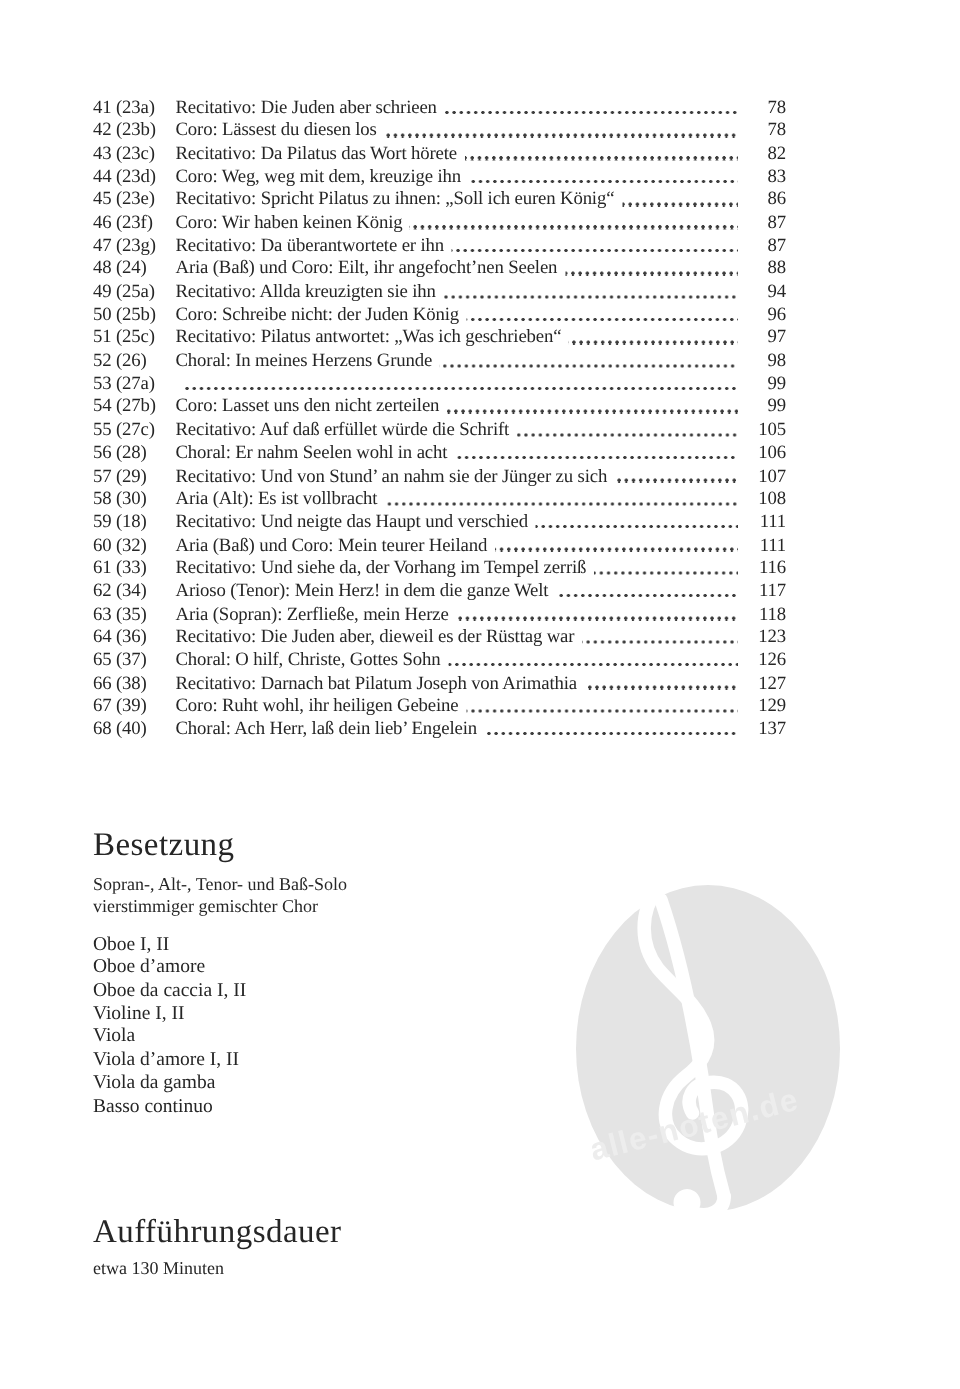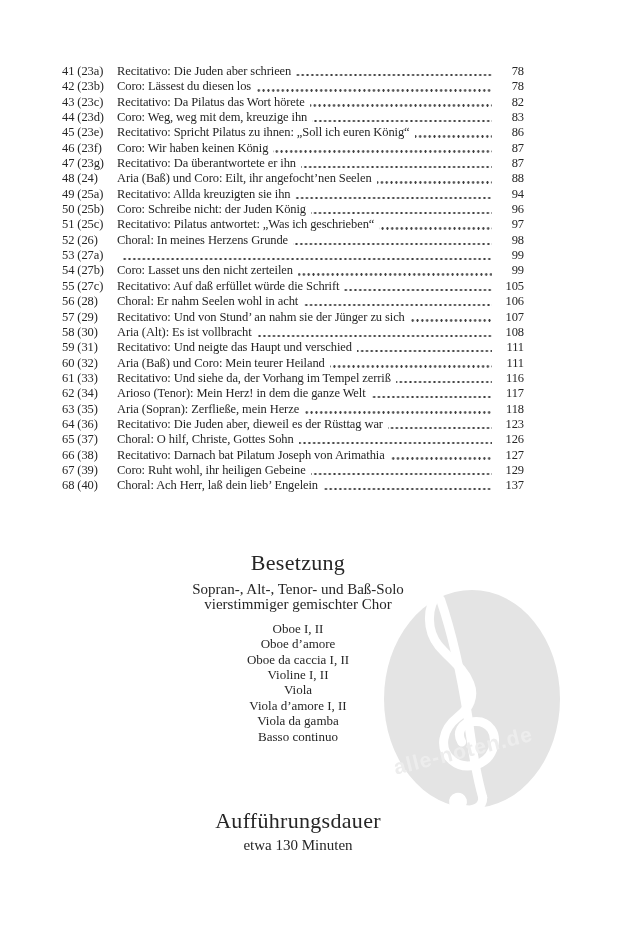--- a/index.html
+++ b/index.html
@@ -34,25 +34,25 @@
   .toc-title { flex:0 0 auto; }
   .toc-dots  {
     flex:1 1 auto; align-self:flex-end;
     height:2.4px; margin:0 4px 3.2px 5px;
     background-image:radial-gradient(circle, #3c3c3c 1px, rgba(0,0,0,0) 1.3px);
     background-size:4.8px 2.4px; background-repeat:repeat-x; background-position:center;
   }
   .toc-page  { flex:0 0 28px; width:28px; text-align:right; }
 
   
-  .sec { position:absolute; left:62px; width:472px; text-align:center; z-index:1; }
+  .sec { position:absolute; left:62px; width:472px; z-index:1; }
   .sec-besetzung { top:550px; }
   .sec-duration  { top:808px; }
   .sec-heading { font-size:22px; line-height:26px; letter-spacing:0.3px; }
-  .sec-line    { font-size:15px;  line-height:15.4px; }
+  .sec-line    { font-size:12px;  line-height:15.4px; }
   .soloists    { margin-top:6px; }
   .instruments { margin-top:8px; }
   .instr       { font-size:13px; line-height:15.4px; }
   .dur-value   { margin-top:4px; }
 </style>
 </head>
 <body>
 
 <div class="page">
 
@@ -197,21 +197,21 @@
   </div>
 
   <div class="toc-row">
     <span class="toc-num">58 (30)</span>
     <span class="toc-title">Aria (Alt): Es ist vollbracht</span>
     <span class="toc-dots"></span>
     <span class="toc-page">108</span>
   </div>
 
   <div class="toc-row">
-    <span class="toc-num">59 (31)</span>
+    <span class="toc-num">59 (18)</span>
     <span class="toc-title">Recitativo: Und neigte das Haupt und verschied</span>
     <span class="toc-dots"></span>
     <span class="toc-page">111</span>
   </div>
 
   <div class="toc-row">
     <span class="toc-num">60 (32)</span>
     <span class="toc-title">Aria (Baß) und Coro: Mein teurer Heiland</span>
     <span class="toc-dots"></span>
     <span class="toc-page">111</span>

